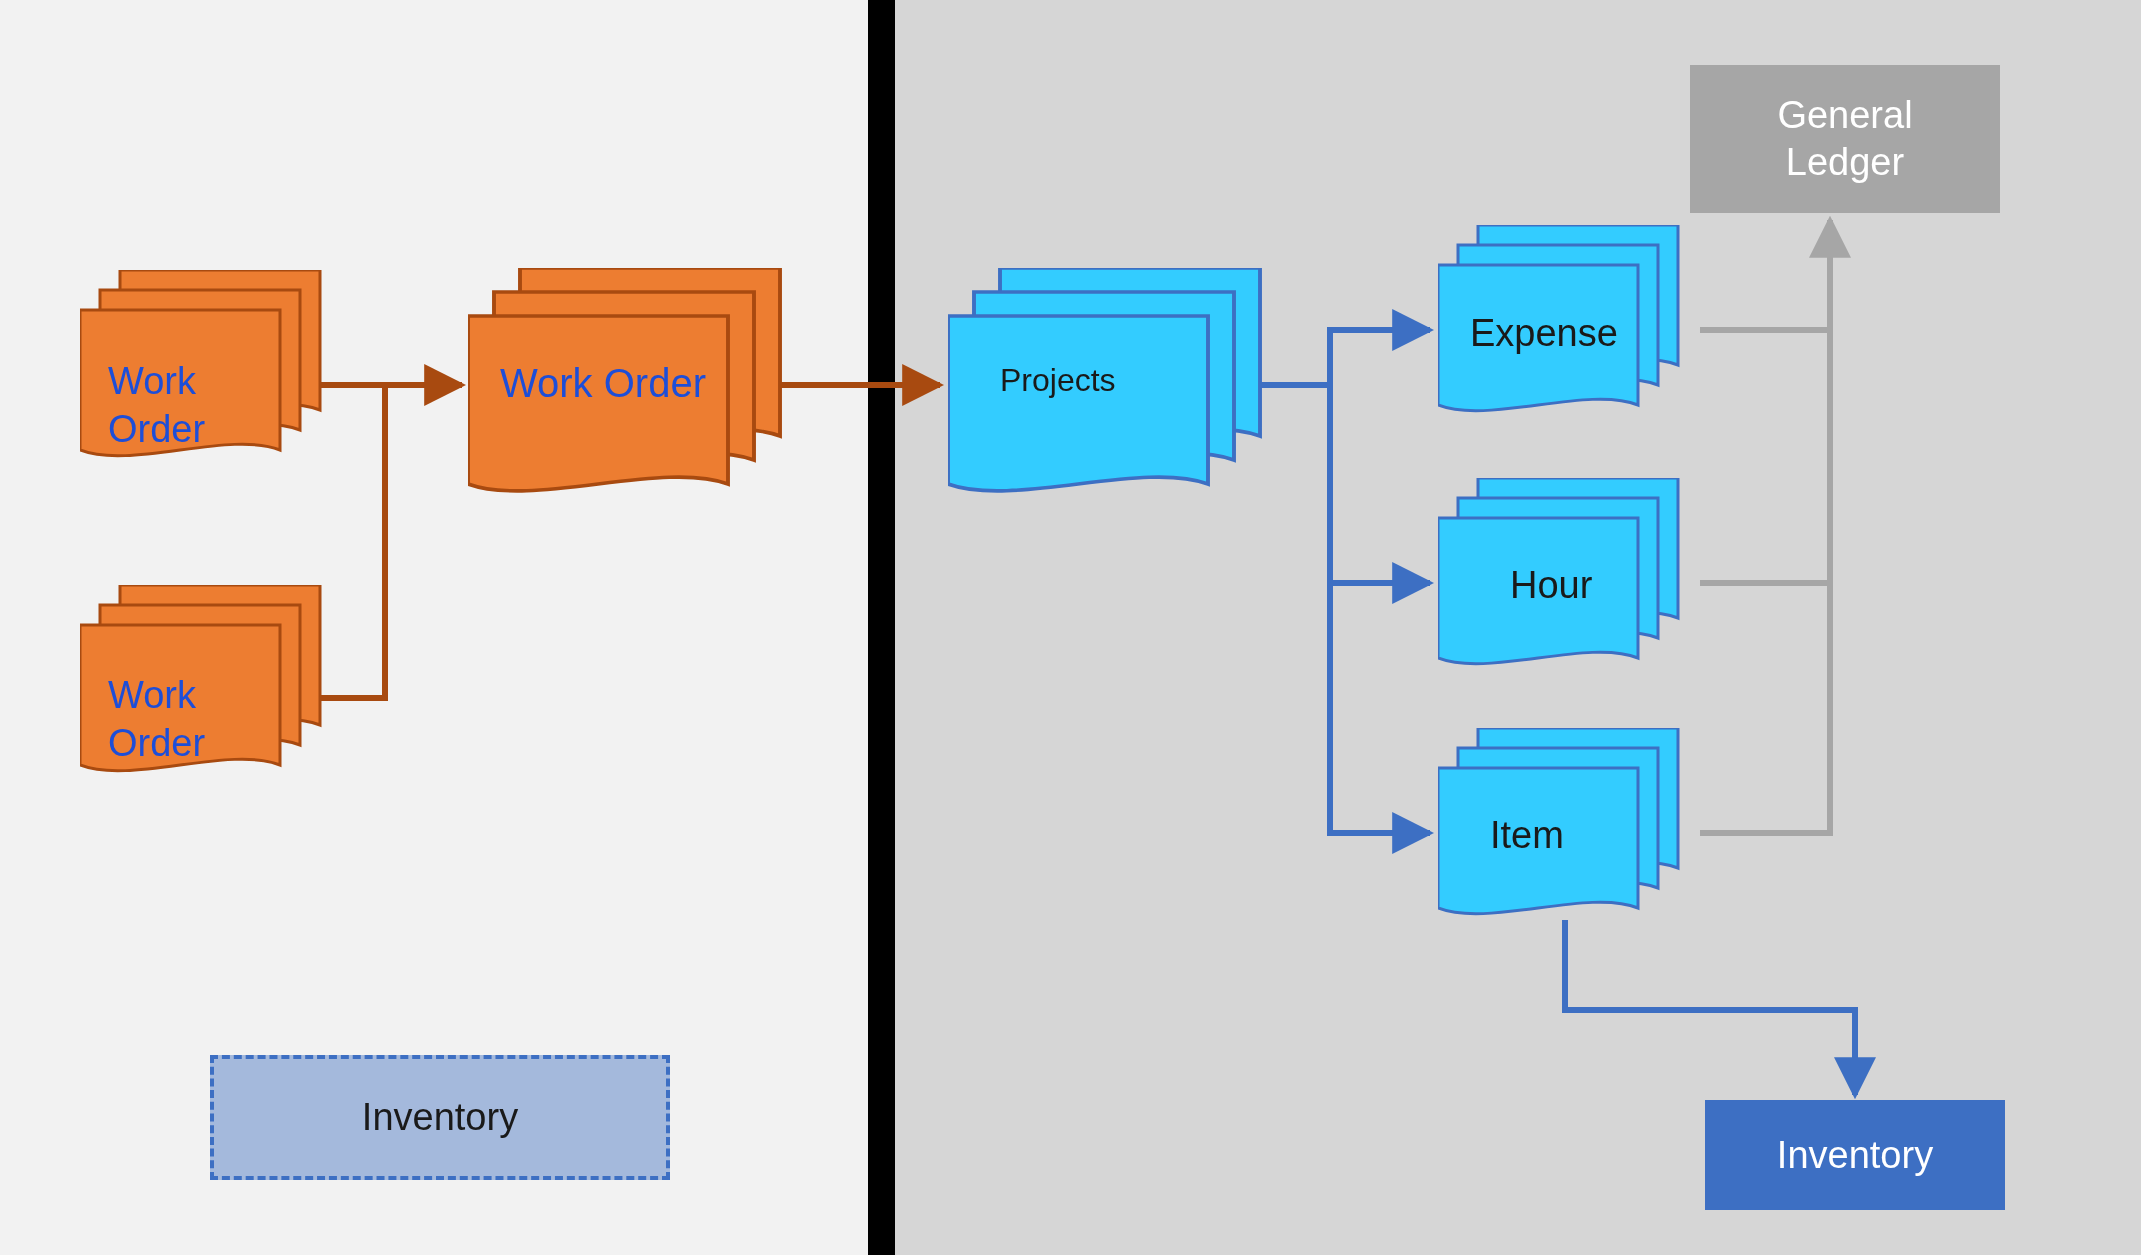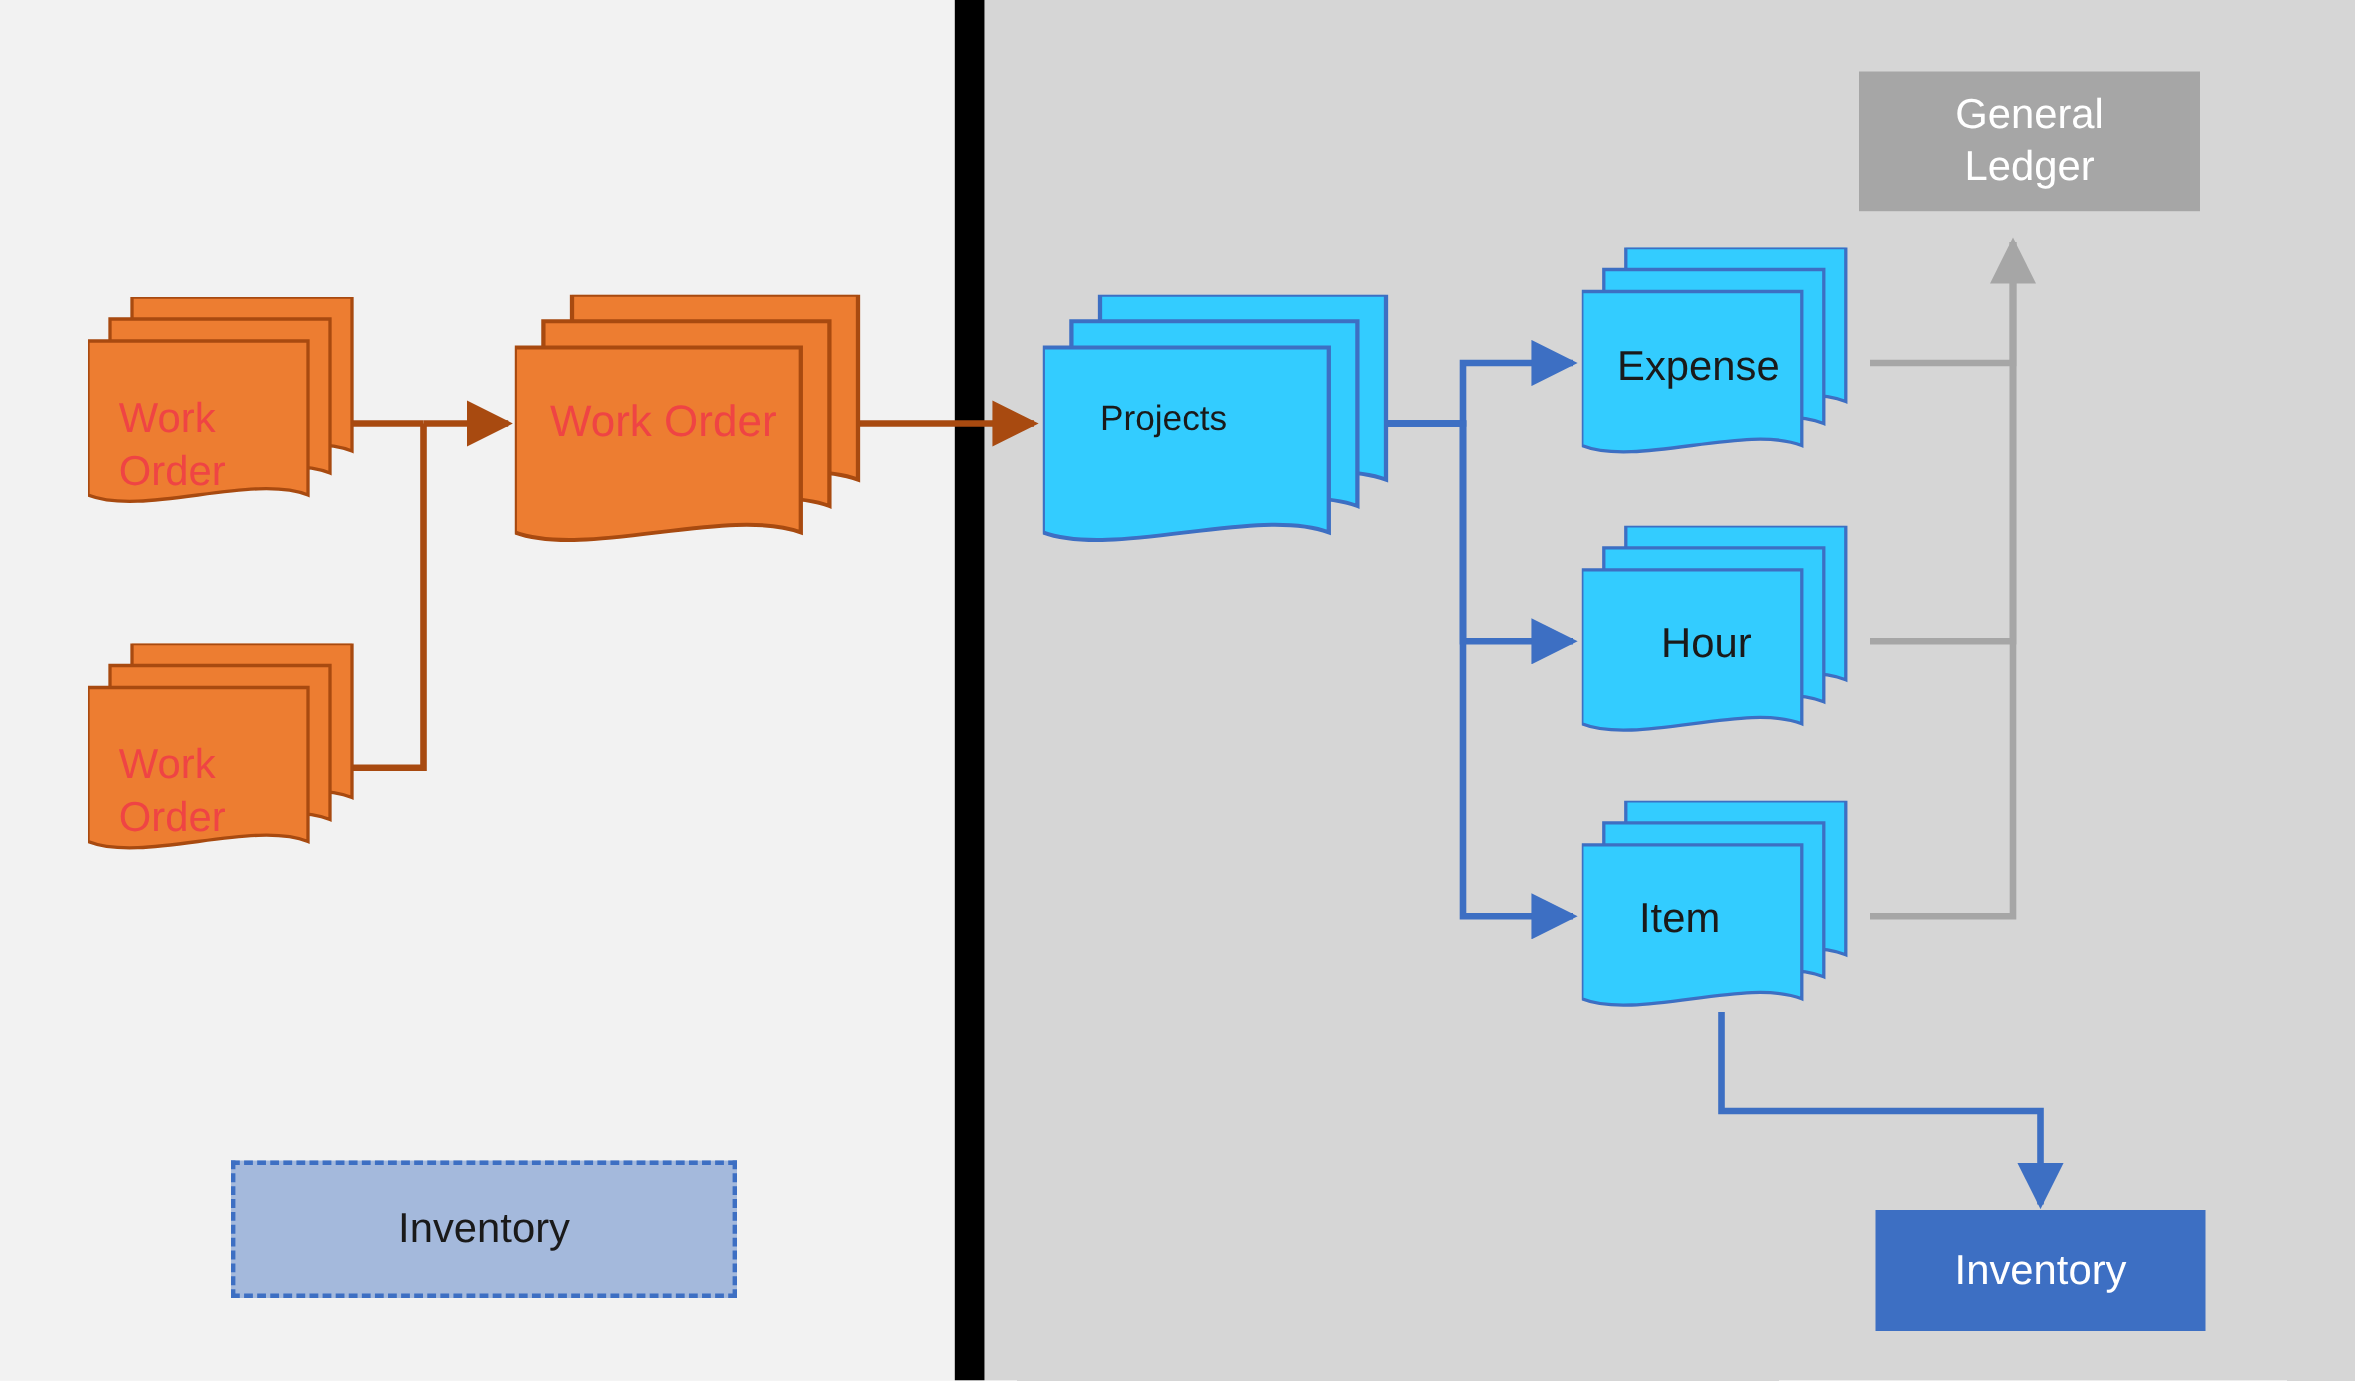--- a/index.html
+++ b/index.html
@@ -35,21 +35,21 @@
     background: #000;
   }
 
   
   .doc-label {
     position: absolute;
     font-size: 38px;
     line-height: 1.25;
     white-space: pre;
   }
-  .doc-label.orange { color: #ef4444; }
+  .doc-label.orange { color: #1d4ed8; }
   .doc-label.blue   { color: #1a1a1a; }
 
   
   .box-gl {
     position: absolute;
     background: #a6a6a6;
     color: #fff;
     font-size: 38px;
     display: flex;
     align-items: center;
@@ -184,21 +184,21 @@
   </svg>
   <div class="doc-label blue" style="left:1485px; top:562px;margin-left:25px;">Hour</div>
 
   <svg style="position:absolute; left:1438px; top:728px;" width="260" height="210" viewBox="0 0 260 210">
     <use href="#doc-cyan" x="40" y="0"></use>
     <use href="#doc-cyan" x="20" y="20"></use>
     <use href="#doc-cyan" x="0" y="40"></use>
   </svg>
   <div class="doc-label blue" style="left:1490px; top:812px;">Item</div>
 
-  <div class="box-gl" style="left:1690px; top:65px; width:290px; height:127px;">
+  <div class="box-gl" style="left:1690px; top:65px; width:290px; height:148px;">
     <span style="white-space:pre;">General
 Ledger</span>
   </div>
 
   <div class="box-inv-solid" style="left:1705px; top:1100px; width:300px; height:110px;">
     <span>Inventory</span>
   </div>
 
   <div class="box-inv-dashed" style="left:210px; top:1055px; width:460px; height:125px;">
     <span>Inventory</span>

